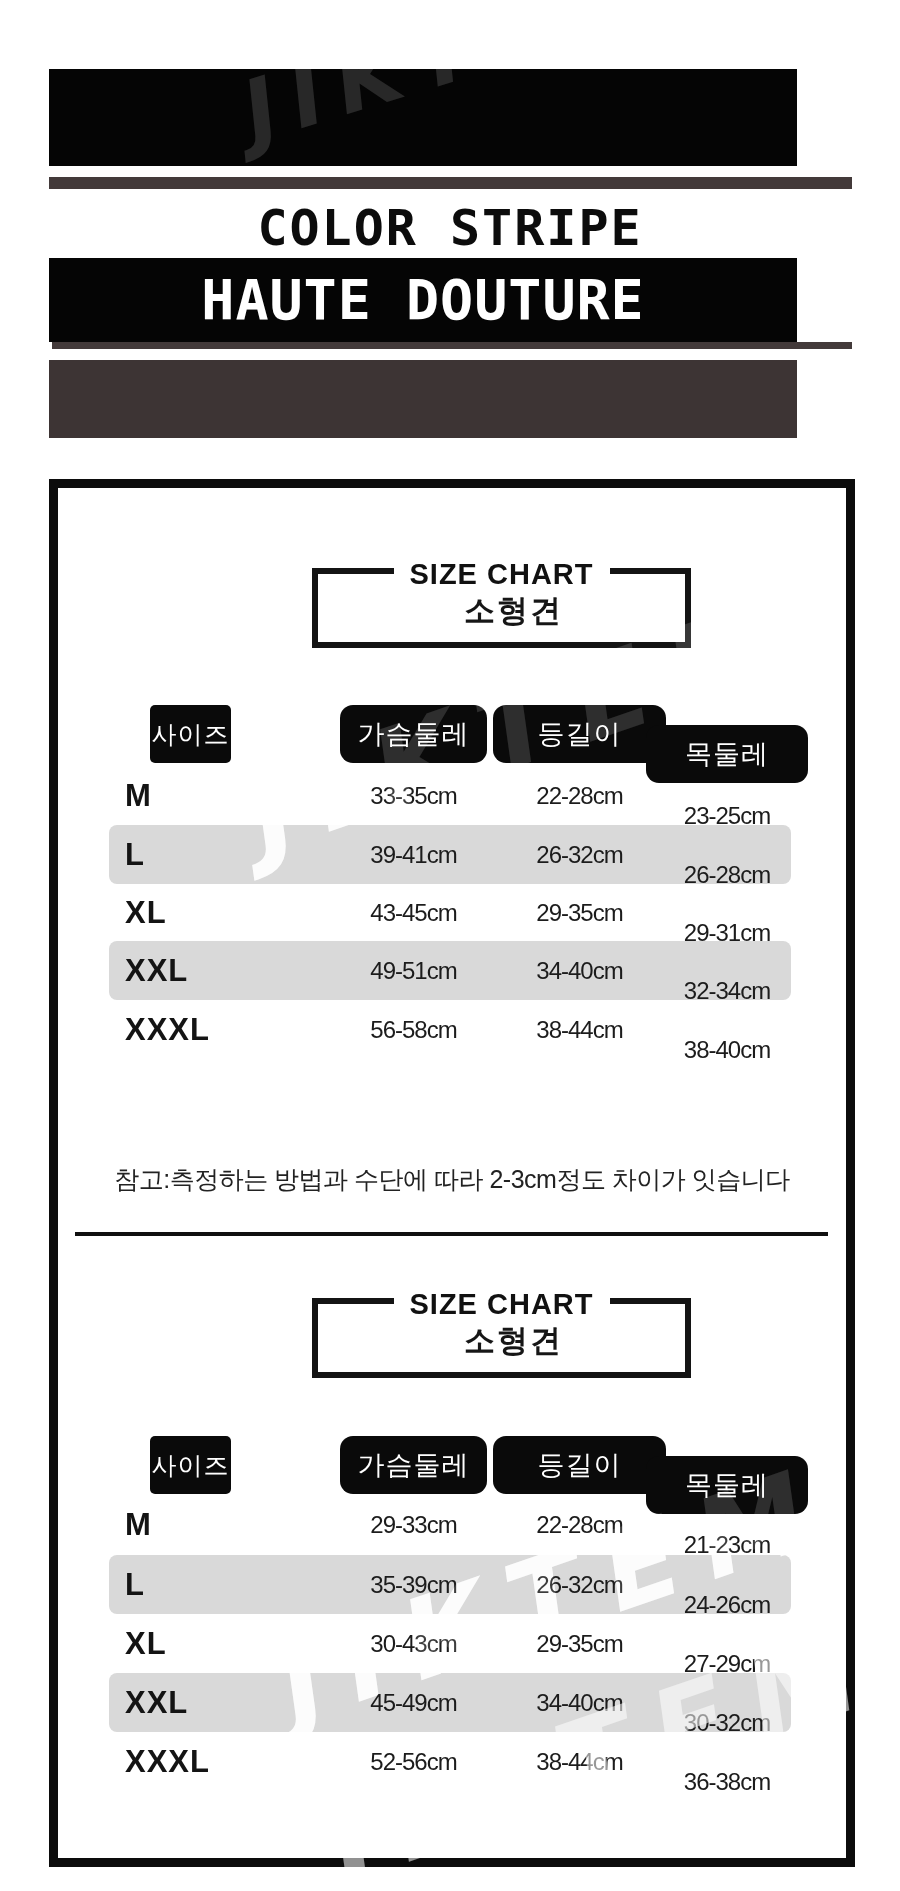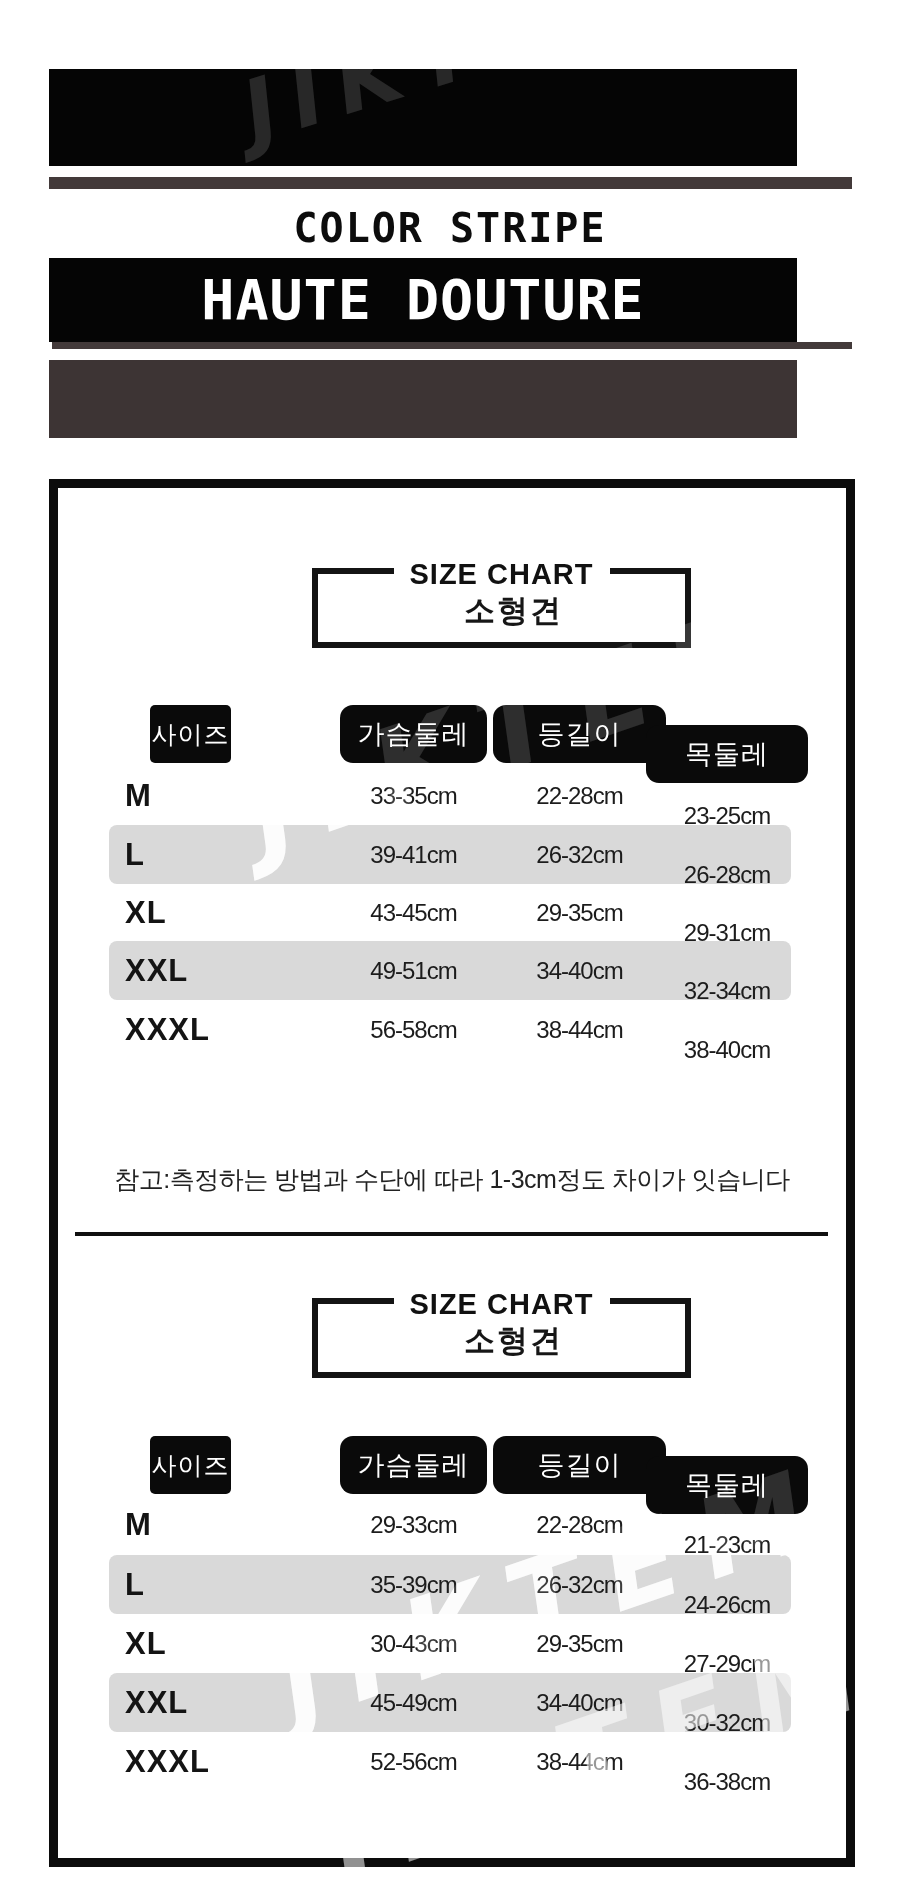--- a/index.html
+++ b/index.html
@@ -7,21 +7,21 @@
     position:relative;width:900px;height:1891px;background:#ffffff;overflow:hidden;
     font-family:"Liberation Sans", sans-serif;color:#1b1b1b;
   }
   
   .bar{position:absolute;left:49px;width:748px;background:#050505;z-index:1;}
   .bar1{top:69px;height:97px;}
   .stripe{position:absolute;left:49px;width:803px;background:#433a3a;z-index:1;}
   .stripe1{top:177px;height:12px;}
   .banner-line1{
     position:absolute;top:200px;left:0;width:100%;text-align:center;z-index:2;
-    font-family:"DejaVu Sans Mono", monospace;font-weight:bold;font-size:40px;
+    font-family:"DejaVu Sans Mono", monospace;font-weight:bold;font-size:50px;
     letter-spacing:2px;color:#0c0c0c;line-height:56px;
   }
   .bar2{top:258px;height:84px;display:flex;align-items:center;justify-content:center;}
   .bar2 span{
     font-family:"DejaVu Sans Mono", monospace;font-weight:bold;font-size:55px;
     letter-spacing:1px;color:#ffffff;line-height:55px;
   }
   .stripe2{top:342px;height:7px;left:52px;width:800px;}
   .bar3{top:360px;height:78px;background:#3d3434;}
   
@@ -147,21 +147,21 @@
       <div class="rval c2">34-40cm</div>
       <div class="rval c3">32-34cm</div>
     </div>
     <div class="row" style="top:512px">
       <div class="rlabel">XXXL</div>
       <div class="rval c1">56-58cm</div>
       <div class="rval c2">38-44cm</div>
       <div class="rval c3">38-40cm</div>
     </div>
 
-    <div class="note">참고:측정하는 방법과 수단에 따라 1-3cm정도 차이가 잇습니다</div>
+    <div class="note">참고:측정하는 방법과 수단에 따라 2-3cm정도 차이가 잇습니다</div>
     <div class="divider"></div>
 
     <div class="badge-box" style="top:810px">
       <span class="badge-label">SIZE CHART</span>
       <div class="badge-title">소형견</div>
     </div>
 
     <div class="hrow" style="top:948px">
       <div class="hbox hsize">사이즈</div>
       <div class="hbox c1">가슴둘레</div>

